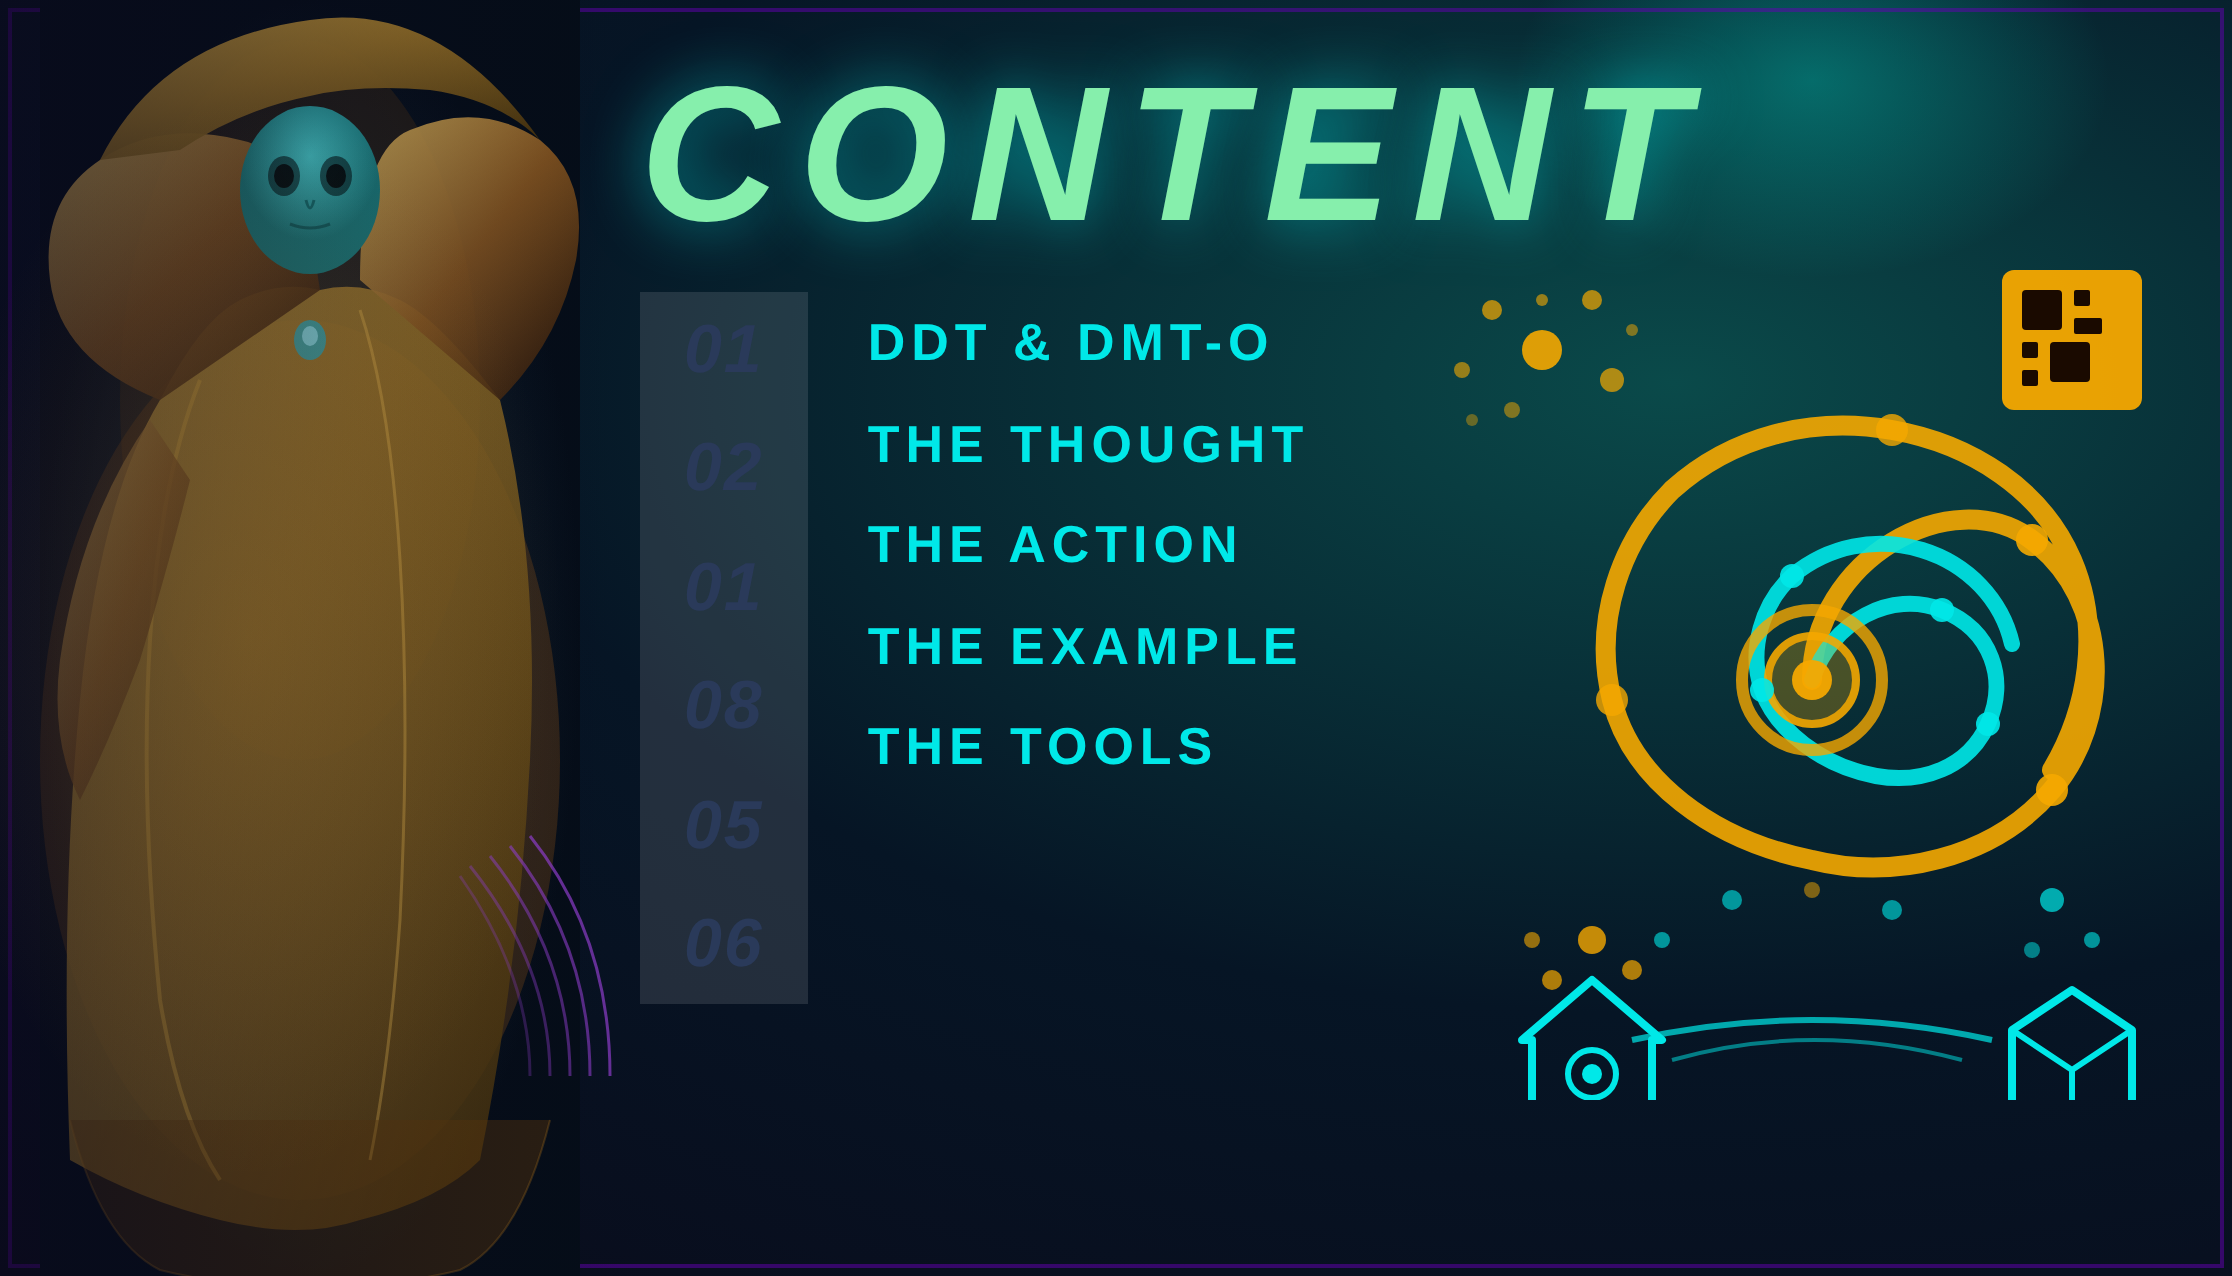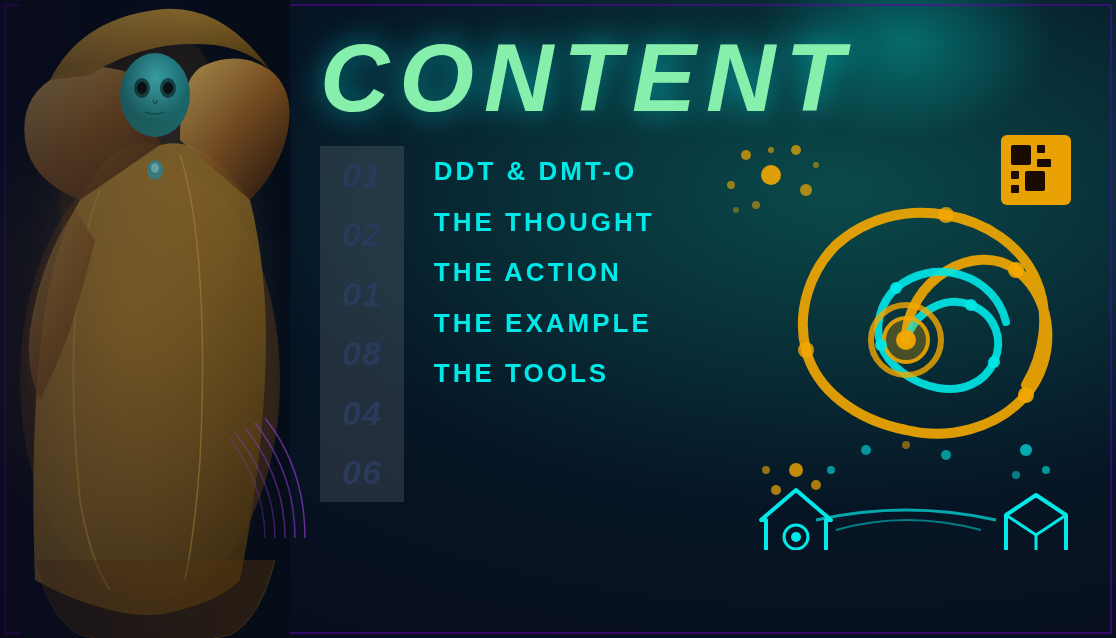--- a/index.html
+++ b/index.html
@@ -230,21 +230,21 @@
 
 <div class="main-content">
   <h1 class="title">CONTENT</h1>
 
   <div class="content-panel">
     <div class="number-column">
       <div class="number-item">01</div>
       <div class="number-item">02</div>
       <div class="number-item">01</div>
       <div class="number-item">08</div>
-      <div class="number-item">04</div>
+      <div class="number-item">05</div>
       <div class="number-item">06</div>
     </div>
     <div class="label-column">
       <div class="label-item">DDT &amp; DMT-O</div>
       <div class="label-item">THE THOUGHT</div>
       <div class="label-item">THE ACTION</div>
       <div class="label-item">THE EXAMPLE</div>
       <div class="label-item">THE TOOLS</div>
     </div>
   </div>

